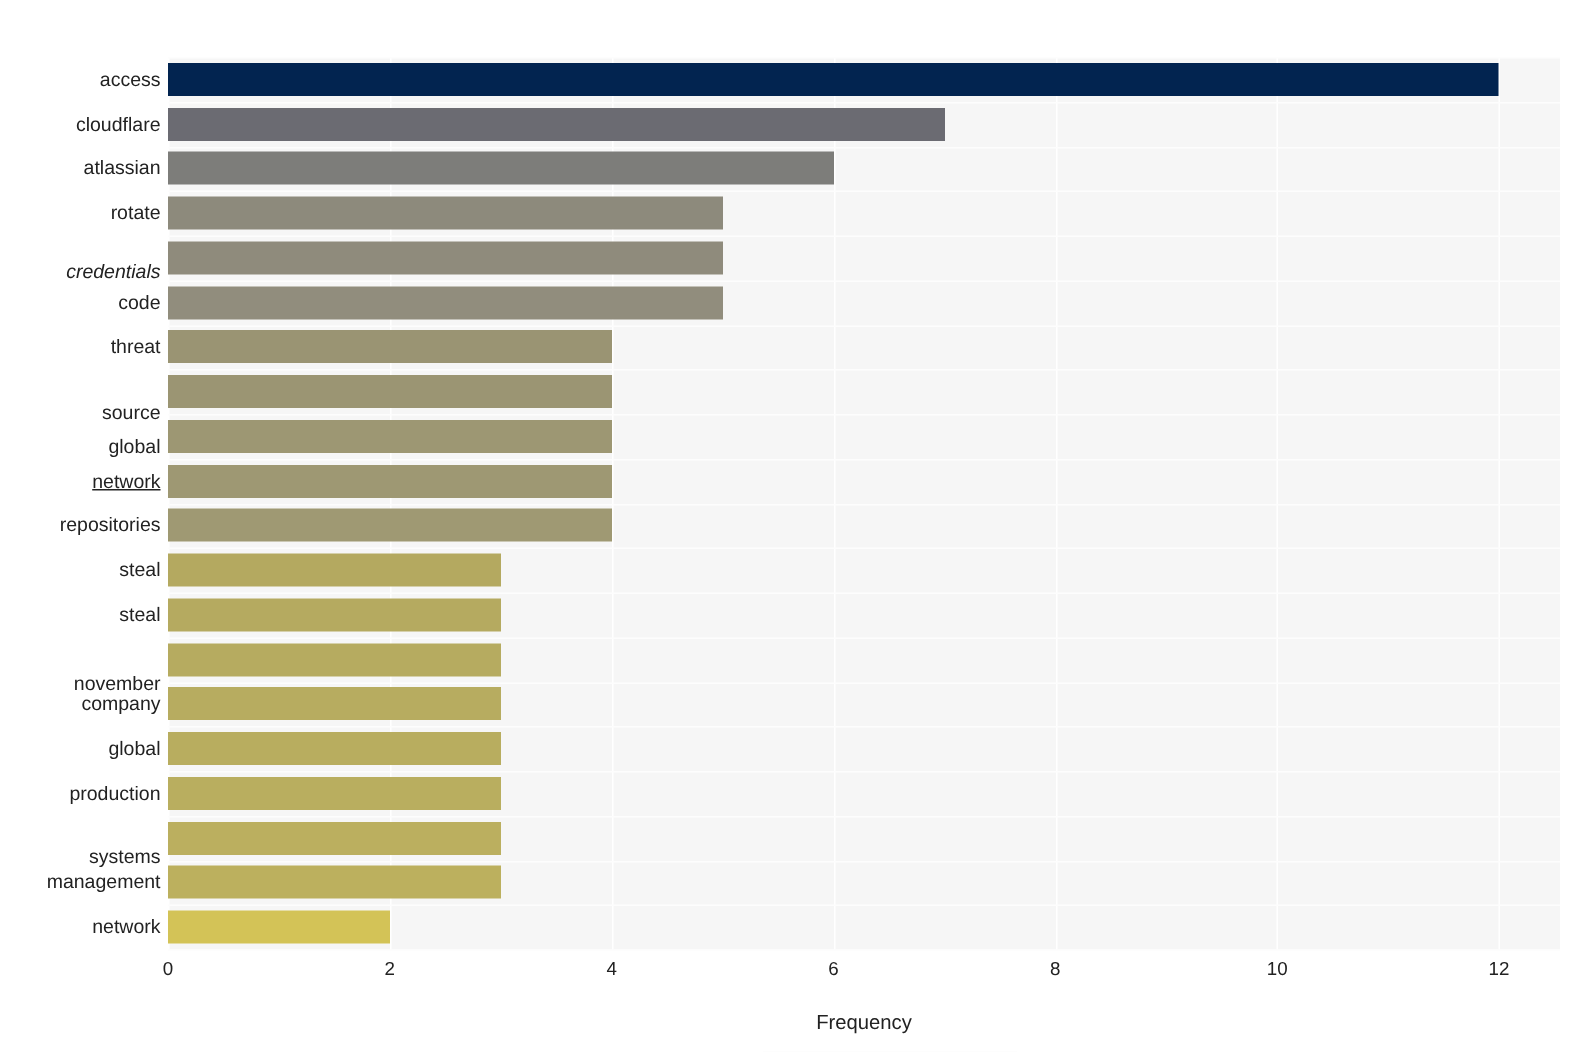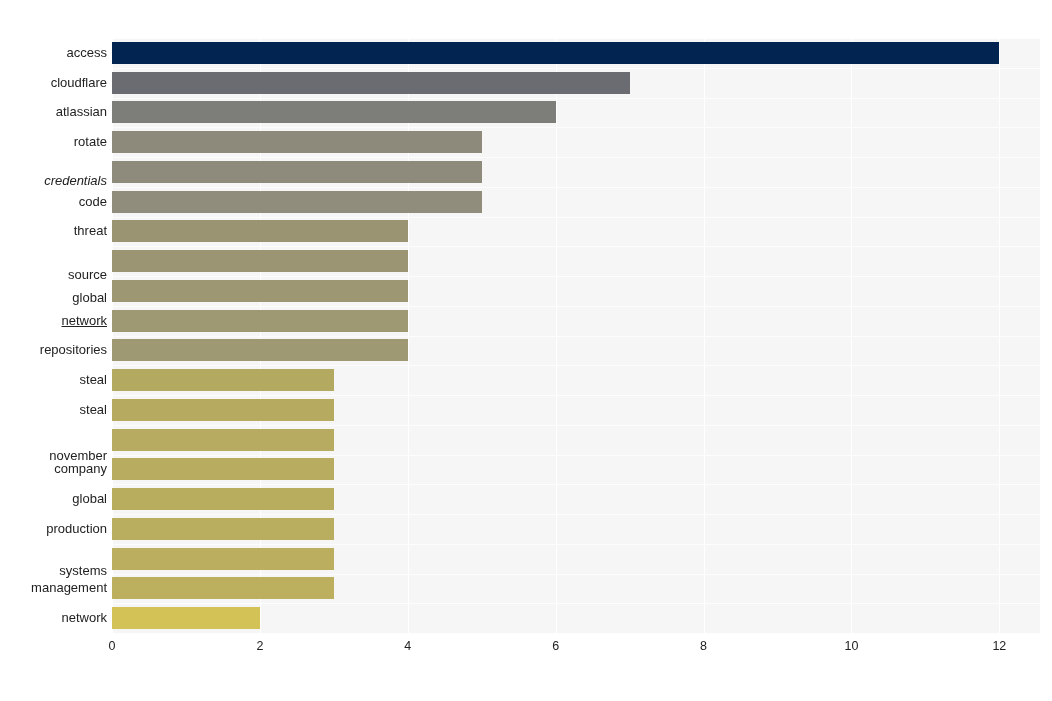--- a/index.html
+++ b/index.html
@@ -195,14 +195,15 @@
   <div id="xlabels-layer">
       <div class="xtick-label" style="left: 112px;">0</div>
       <div class="xtick-label" style="left: 259.888px;">2</div>
       <div class="xtick-label" style="left: 407.777px;">4</div>
       <div class="xtick-label" style="left: 555.665px;">6</div>
       <div class="xtick-label" style="left: 703.554px;">8</div>
       <div class="xtick-label" style="left: 851.442px;">10</div>
       <div class="xtick-label" style="left: 999.331px;">12</div>
     </div>
 
+  <div id="xaxis-title">Frequency</div>
 
 </div>
 
 </body></html>

